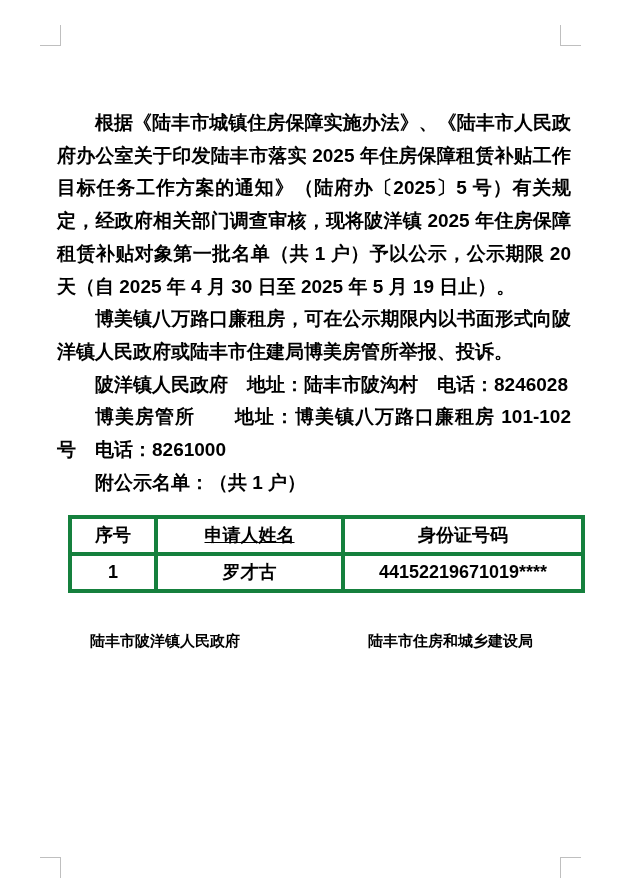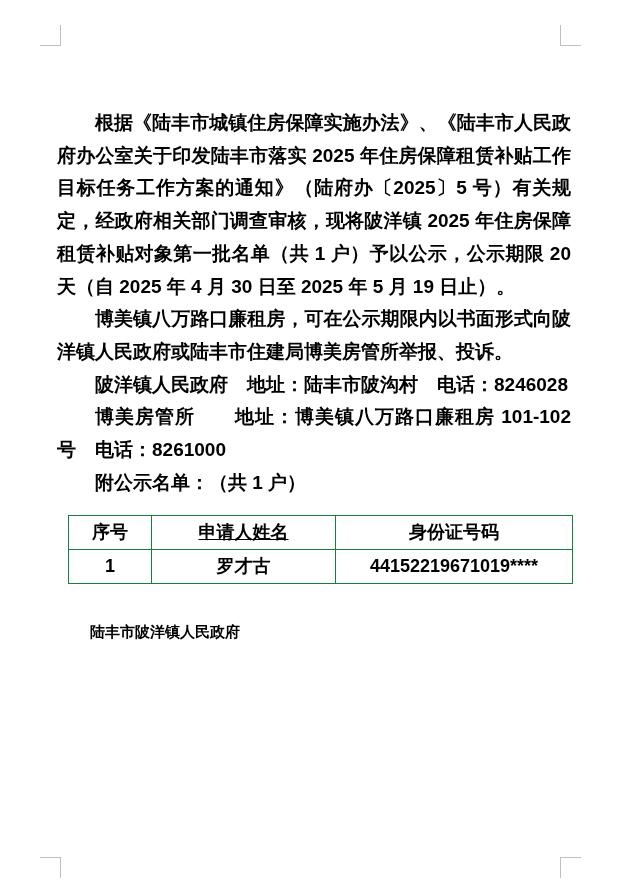--- a/index.html
+++ b/index.html
@@ -58,21 +58,21 @@
   
   .notice-table {
     border-collapse: collapse;
     margin: 16px 0 0 11px;
     table-layout: fixed;
     width: 501px;
     font-size: 18px;
     font-weight: bold;
   }
   .notice-table th, .notice-table td {
-    border: 1px solid #15803d;
+    border: 4px solid #15803d;
     text-align: center;
     vertical-align: middle;
     padding: 0;
     font-weight: bold;
   }
   .notice-table th { height: 29px; }
   .notice-table td { height: 30px; }
   .col-no   { width: 82px; }
   .col-name { width: 183px; text-decoration: underline; }
   .col-id   { width: 236px; }
@@ -120,17 +120,18 @@
           <td>1</td>
           <td>罗才古</td>
           <td>44152219671019****</td>
         </tr>
       </tbody>
     </table>
 
     <div class="doc-footer">
       <div class="footer-left">陆丰市陂洋镇人民政府</div>
       <div class="footer-right">
+        <div>陆丰市住房和城乡建设局</div>
       </div>
     </div>
   </div>
 
 </div>
 
 </body></html>

